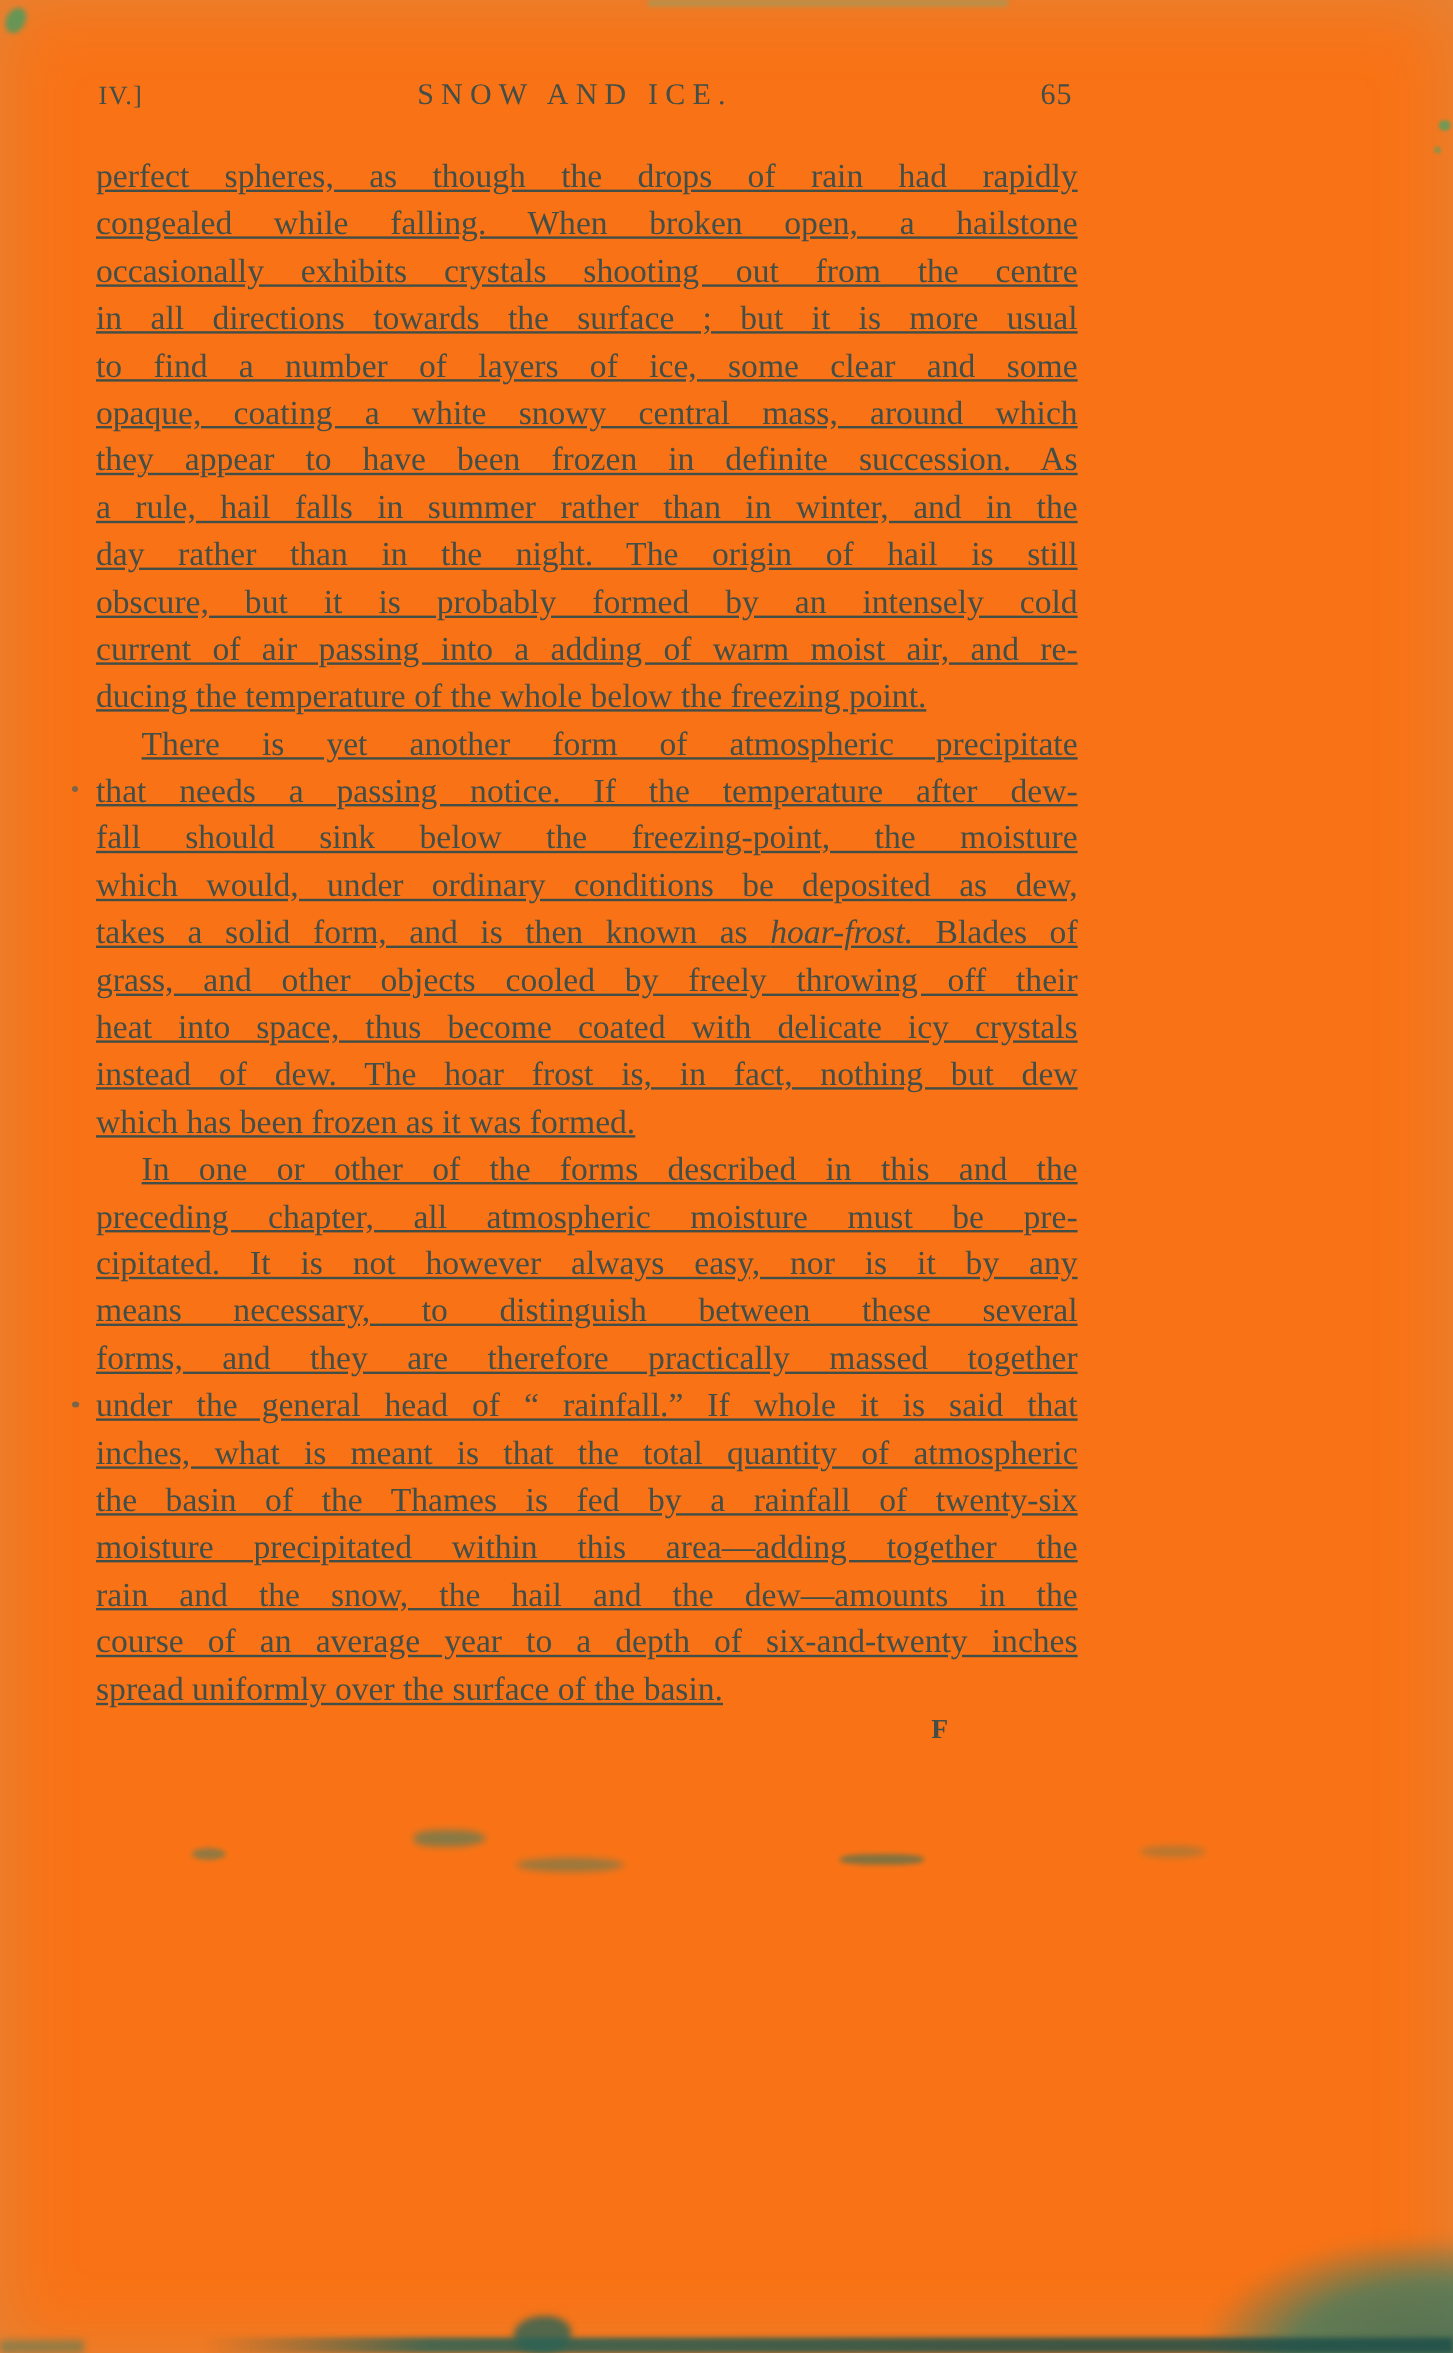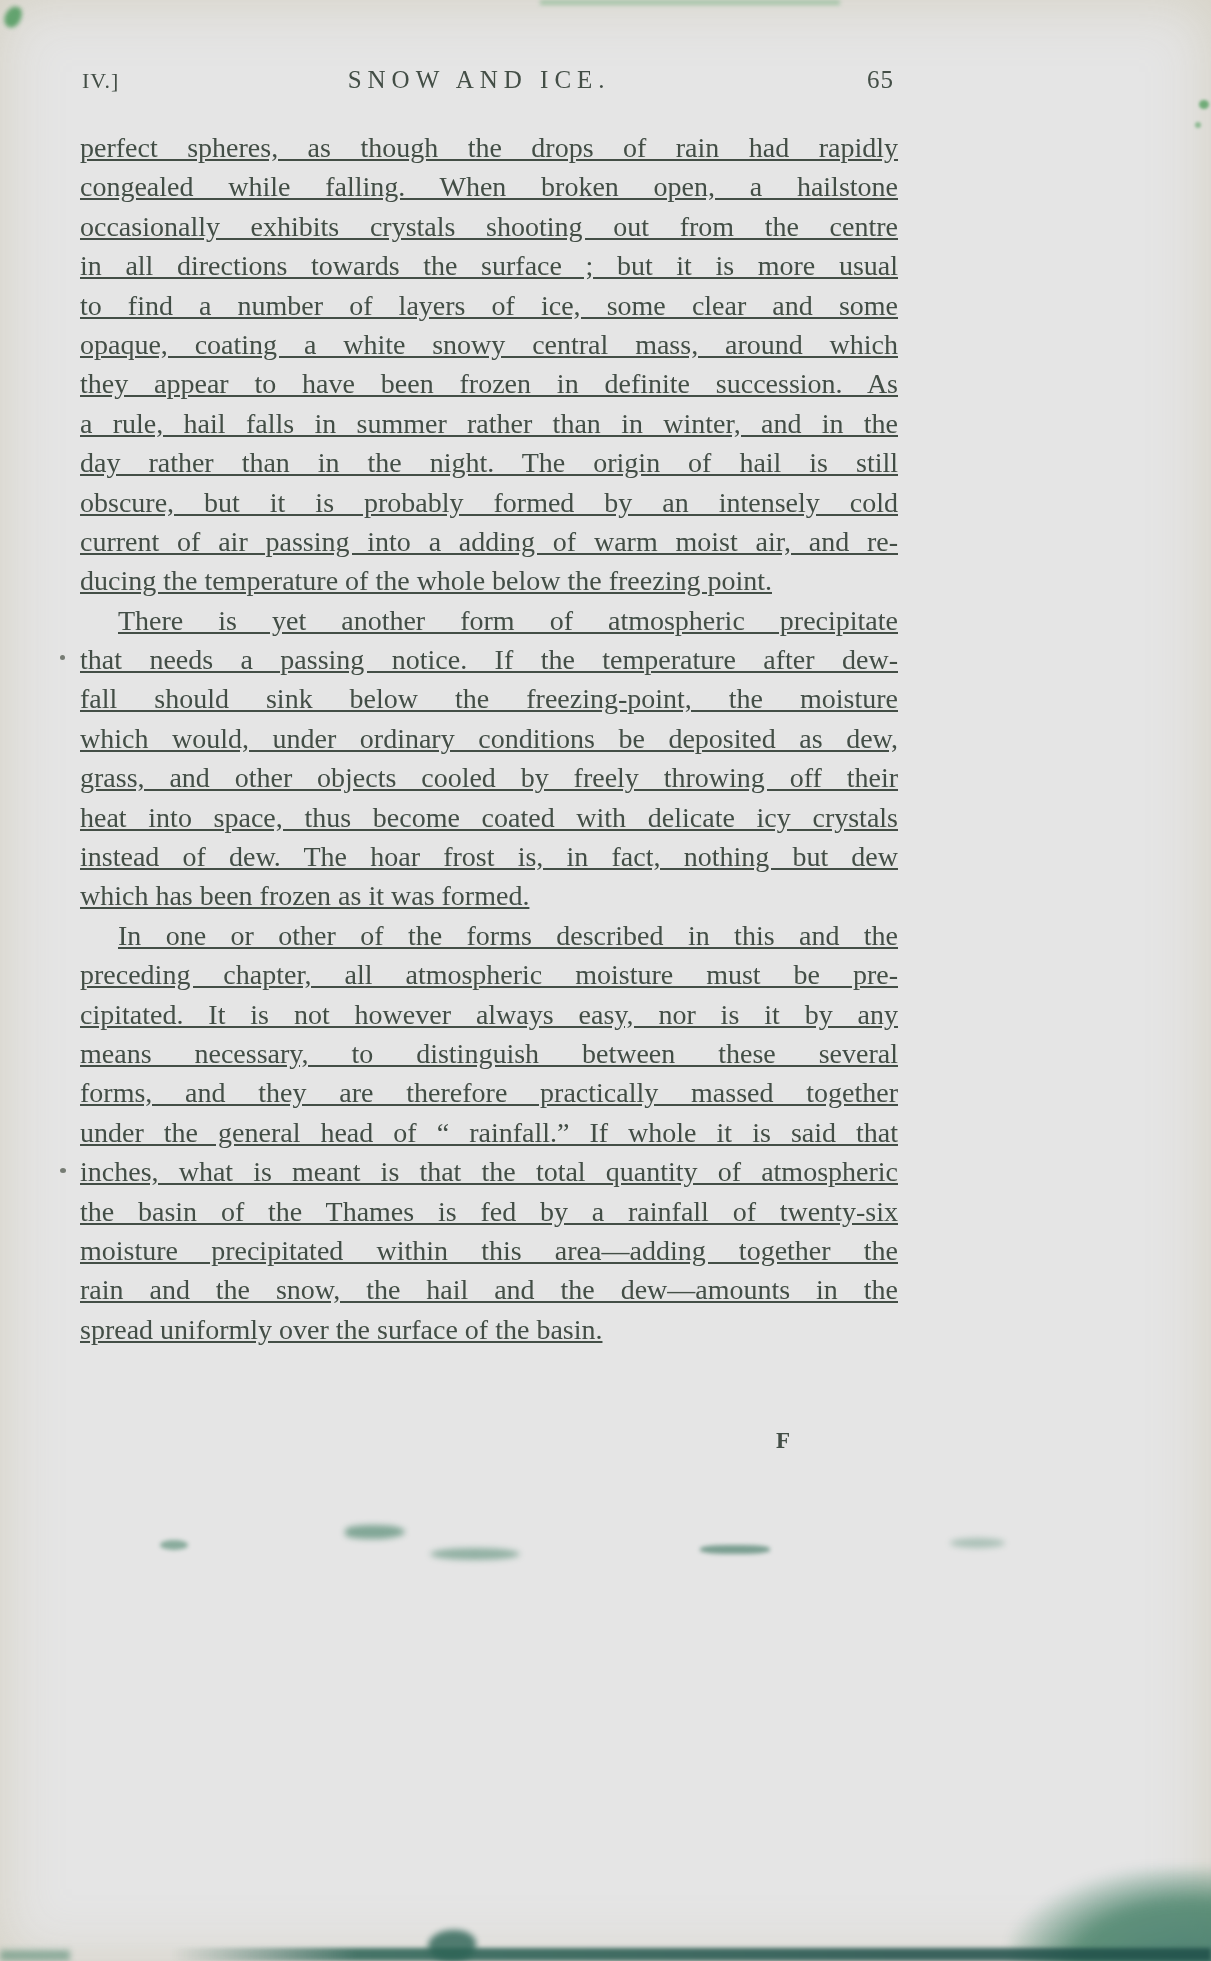--- a/index.html
+++ b/index.html
@@ -143,21 +143,21 @@
     filter: blur(3px); opacity: .8;
   }
   .a-botleft {
     top: 1950px; left: 0; width: 70px; height: 11px;
     background: #3f7d62; filter: blur(3px); opacity: .5;
   }
 </style>
 </head>
 <body>
 
-<div class="page" style="background: #e5e5e5; color: rgb(67, 78, 70);">
+<div class="page" style="background: #f97316; color: rgb(67, 78, 70);">
 
   <header class="page-header">
     <span class="chapter">IV.]</span>
     <span class="running-title">SNOW AND ICE.</span>
     <span class="page-number">65</span>
   </header>
 
   <main class="body-text">
       <div class="paragraph">
         <div class="line"><span>perfect spheres, as though the drops of rain had rapidly</span></div>
@@ -171,36 +171,38 @@
         <div class="line"><span>day rather than in the night.  The origin of hail is still</span></div>
         <div class="line"><span>obscure, but it is probably formed by an intensely cold</span></div>
         <div class="line"><span>current of air passing into a adding of warm moist air, and re-</span></div>
         <div class="line last"><span>ducing the temperature of the whole below the freezing point.</span></div>
       </div>
       <div class="paragraph">
         <div class="line indent"><span>There is yet another form of atmospheric precipitate</span></div>
         <div class="line"><span>that needs a passing notice.  If the temperature after dew-</span></div>
         <div class="line"><span>fall should sink below the freezing-point, the moisture</span></div>
         <div class="line"><span>which would, under ordinary conditions be deposited as dew,</span></div>
+        <div class="line"><span>takes a solid form, and is then known as </span><span class="italic">hoar-frost.</span><span>  Blades of</span></div>
         <div class="line"><span>grass, and other objects cooled by freely throwing off their</span></div>
         <div class="line"><span>heat into space, thus become coated with delicate icy crystals</span></div>
         <div class="line"><span>instead of dew.  The hoar frost is, in fact, nothing but dew</span></div>
         <div class="line last"><span>which has been frozen as it was formed.</span></div>
       </div>
       <div class="paragraph">
         <div class="line indent"><span>In one or other of the forms described in this and the</span></div>
         <div class="line"><span>preceding chapter, all atmospheric moisture must be pre-</span></div>
         <div class="line"><span>cipitated.  It is not however always easy, nor is it by any</span></div>
         <div class="line"><span>means necessary, to distinguish between these several</span></div>
         <div class="line"><span>forms, and they are therefore practically massed together</span></div>
         <div class="line"><span>under the general head of “ rainfall.”  If whole it is said that</span></div>
         <div class="line"><span>inches, what is meant is that the total quantity of atmospheric</span></div>
         <div class="line"><span>the basin of the Thames is fed by a rainfall of twenty-six</span></div>
         <div class="line"><span>moisture precipitated within this area—adding together the</span></div>
         <div class="line"><span>rain and the snow, the hail and the dew—amounts in the</span></div>
+        <div class="line"><span>course of an average year to a depth of six-and-twenty inches</span></div>
         <div class="line last"><span>spread uniformly over the surface of the basin.</span></div>
       </div>
     </main>
 
   <div class="signature">F</div>
 
   <div class="artifact a-topleft"></div>
   <div class="artifact a-topedge"></div>
   <div class="artifact a-rightdot1"></div>
   <div class="artifact a-rightdot2"></div>

